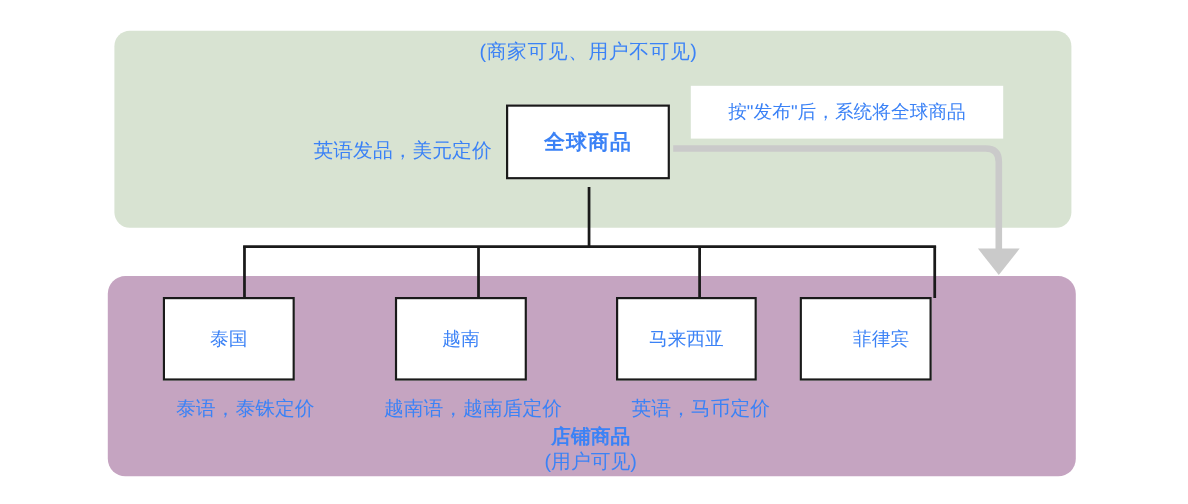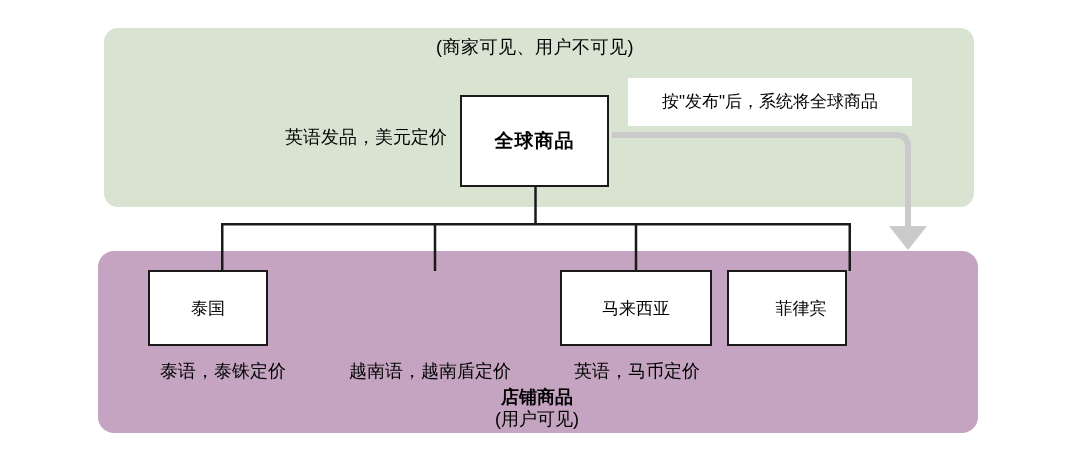--- a/index.html
+++ b/index.html
@@ -2,21 +2,21 @@
 <html><head>
 <meta charset="utf-8">
 <style>
   html, body { margin: 0; padding: 0; background: #ffffff; }
   .stage {
     position: relative;
     width: 1080px;
     height: 458px;
     background: #ffffff;
     font-family: "Liberation Sans", sans-serif;
-    color: #000000;
+    color: #3b82f6;
     overflow: hidden;
   }
   .zone { position: absolute; }
   .green-zone {
     left: 104px; top: 28px; width: 870px; height: 179px;
     background: #d8e3d2; border-radius: 14px;
   }
   .purple-zone {
     left: 98px; top: 251px; width: 880px; height: 182px;
     background: #c5a4c1; border-radius: 16px;
@@ -36,33 +36,33 @@
   }
   .node-box {
     position: absolute;
     background: #ffffff;
     border: 2.5px solid #1a1a1a;
     box-sizing: border-box;
     display: flex; align-items: center; justify-content: center;
     font-size: 17px;
   }
   .global-box {
-    left: 460px; top: 95px; width: 149px; height: 92px;
+    left: 460px; top: 95px; width: 149px; height: 68px;
     font-size: 19px; font-weight: bold; letter-spacing: 1px;
   }
   .annotation {
     position: absolute; left: 628px; top: 78px; width: 284px; height: 48px;
     background: #ffffff;
     display: flex; flex-direction: column; align-items: center; justify-content: center;
     font-size: 17px; line-height: 24px; text-align: center; white-space: nowrap;
   }
   .country-box { top: 270px; width: 120px; height: 76px; }
   .box-thailand    { left: 148px; }
   .box-vietnam     { left: 359px; }
-  .box-malaysia    { left: 560px; width: 152px; }
+  .box-malaysia    { left: 560px; width: 128px; }
   .box-philippines { left: 727px; padding-left: 28px; }
   .pricing-label {
     top: 359px; transform: translateX(-50%);
     font-size: 18px;
   }
   .pl-0 { left: 223px; }
   .pl-1 { left: 430px; }
   .pl-2 { left: 637px; }
   .pl-3 { left: 849px; }
   .bottom-title {
@@ -105,20 +105,23 @@
     <span>全球商品</span>
   </div>
 
   <div class="annotation">
     <span>按"发布"后，系统将全球商品</span>
   </div>
 
   <div class="node-box country-box box-thailand">
     <span>泰国</span>
   </div>
+  <div class="node-box country-box box-vietnam">
+    <span>越南</span>
+  </div>
   <div class="node-box country-box box-malaysia">
     <span>马来西亚</span>
   </div>
   <div class="node-box country-box box-philippines">
     <span>菲律宾</span>
   </div>
 
   <div class="label pricing-label pl-0">泰语，泰铢定价</div>
   <div class="label pricing-label pl-1">越南语，越南盾定价</div>
   <div class="label pricing-label pl-2">英语，马币定价</div>

